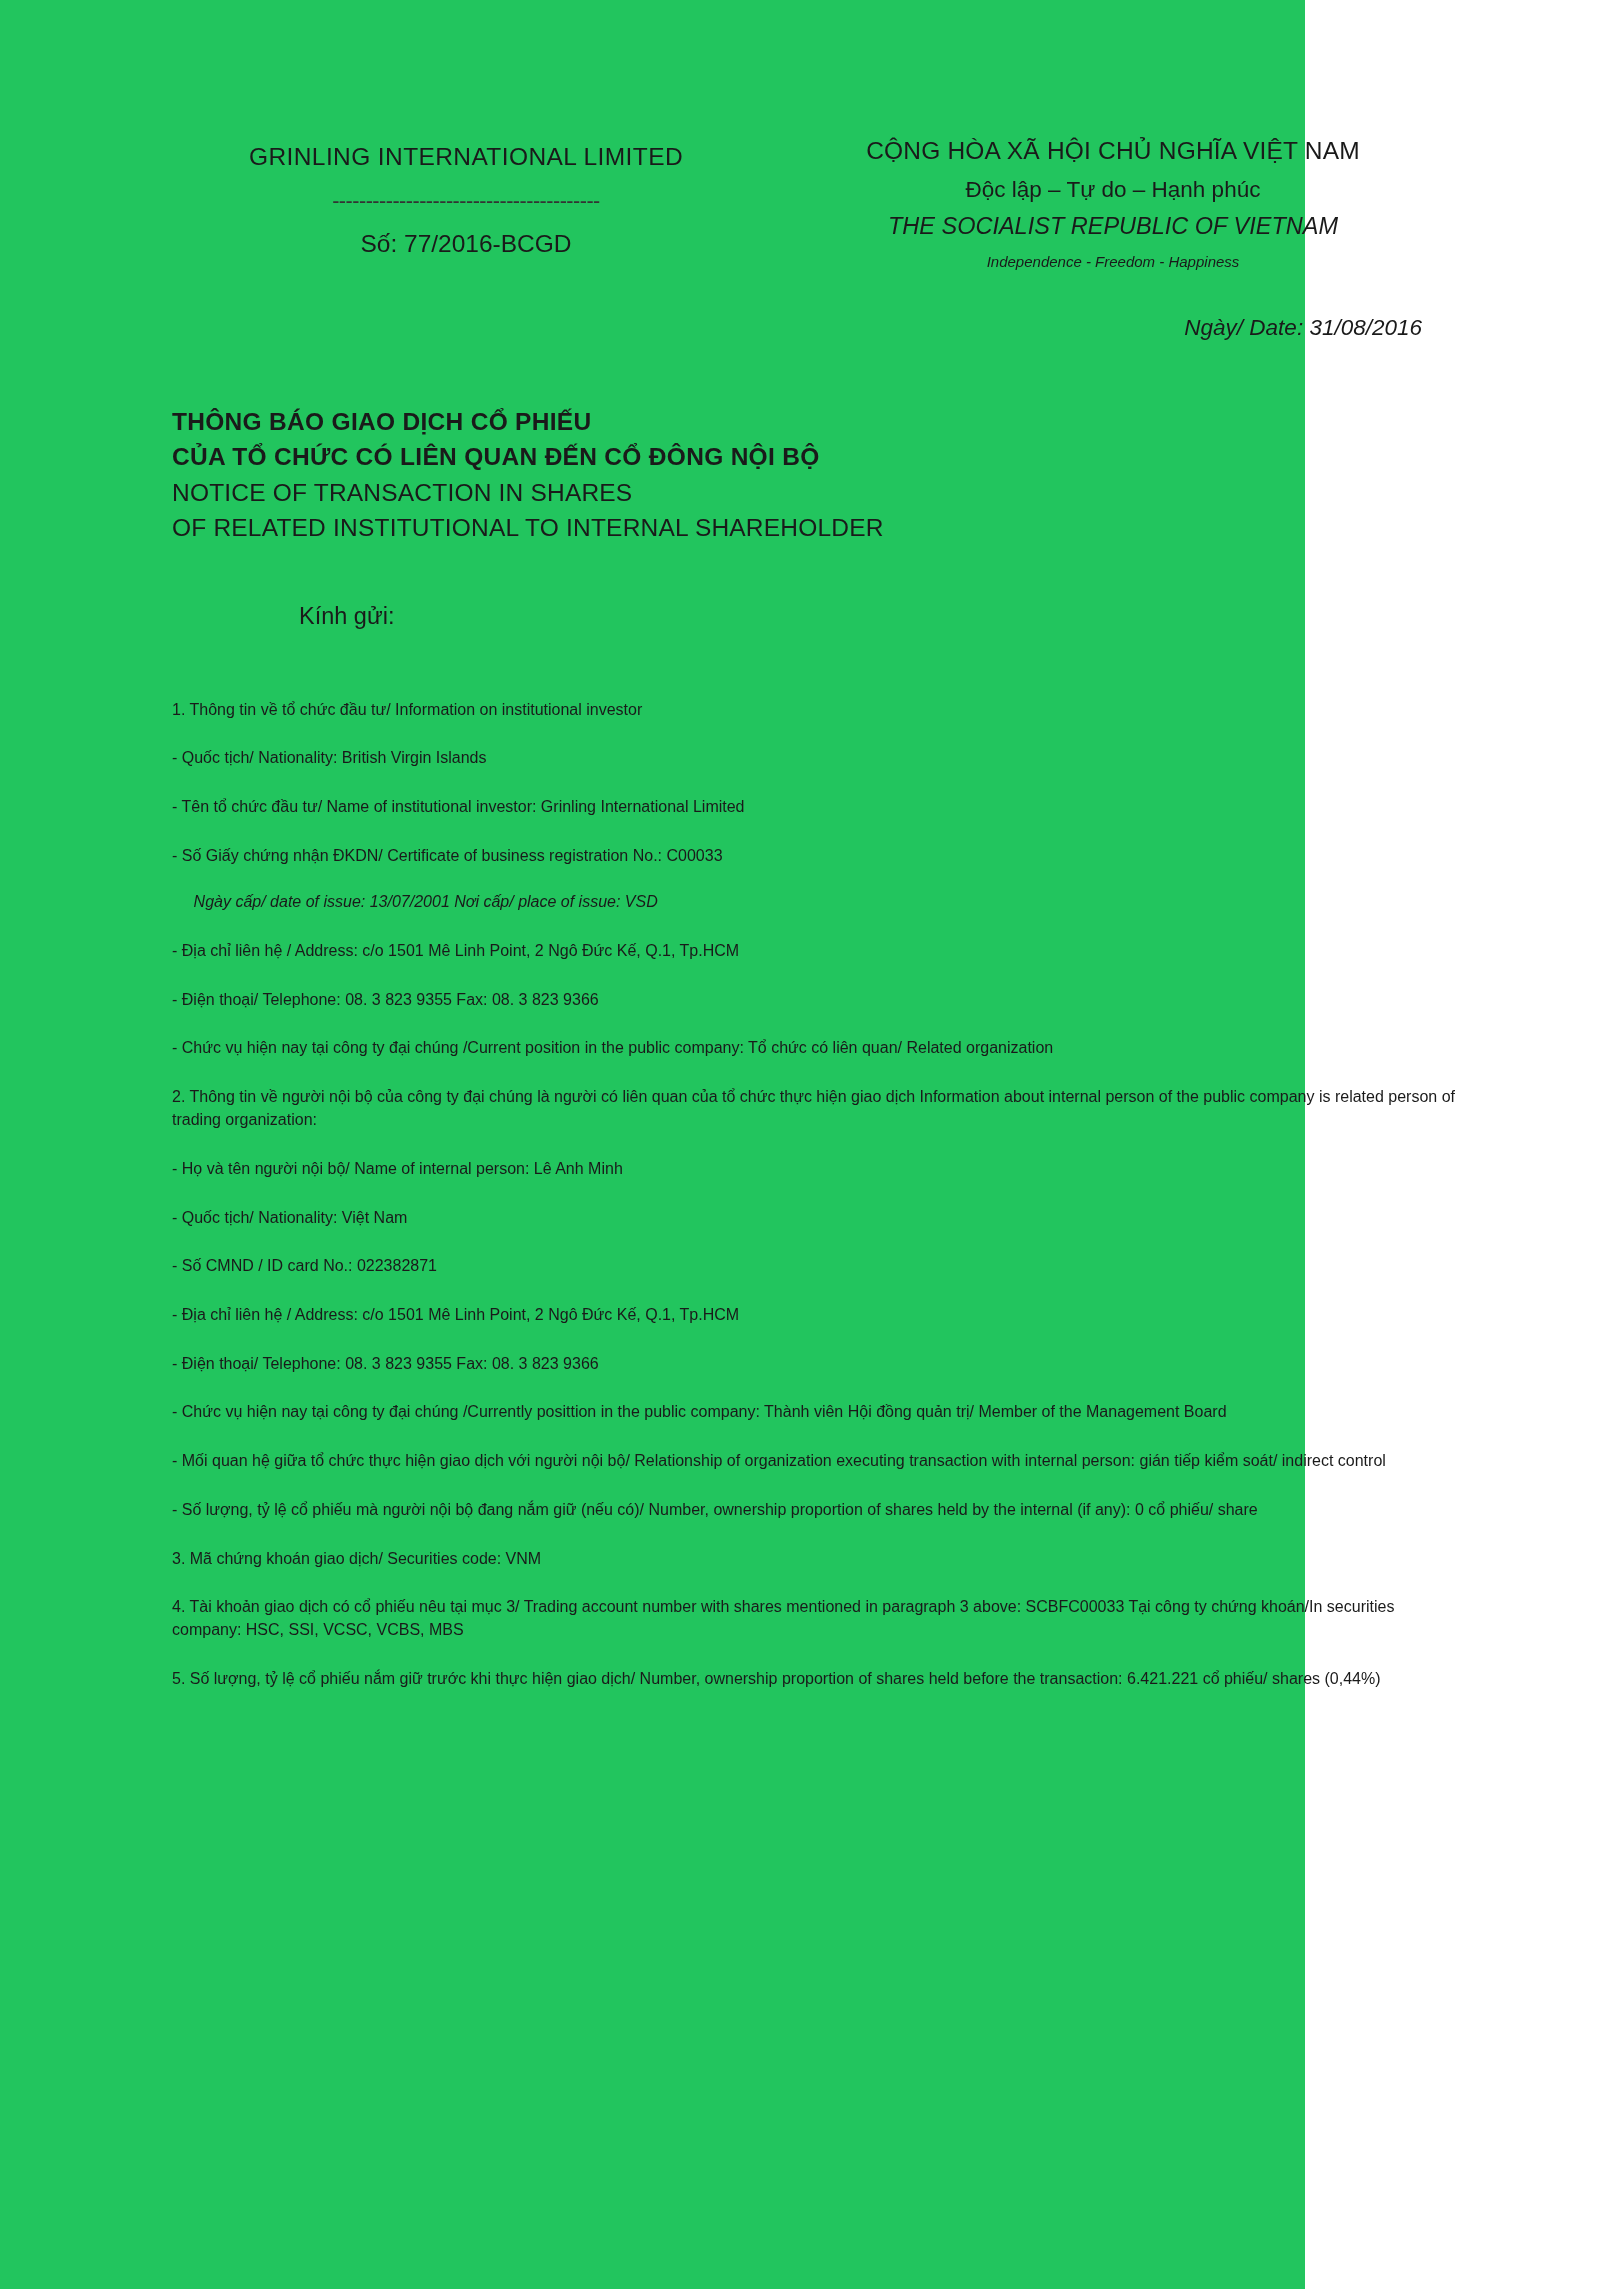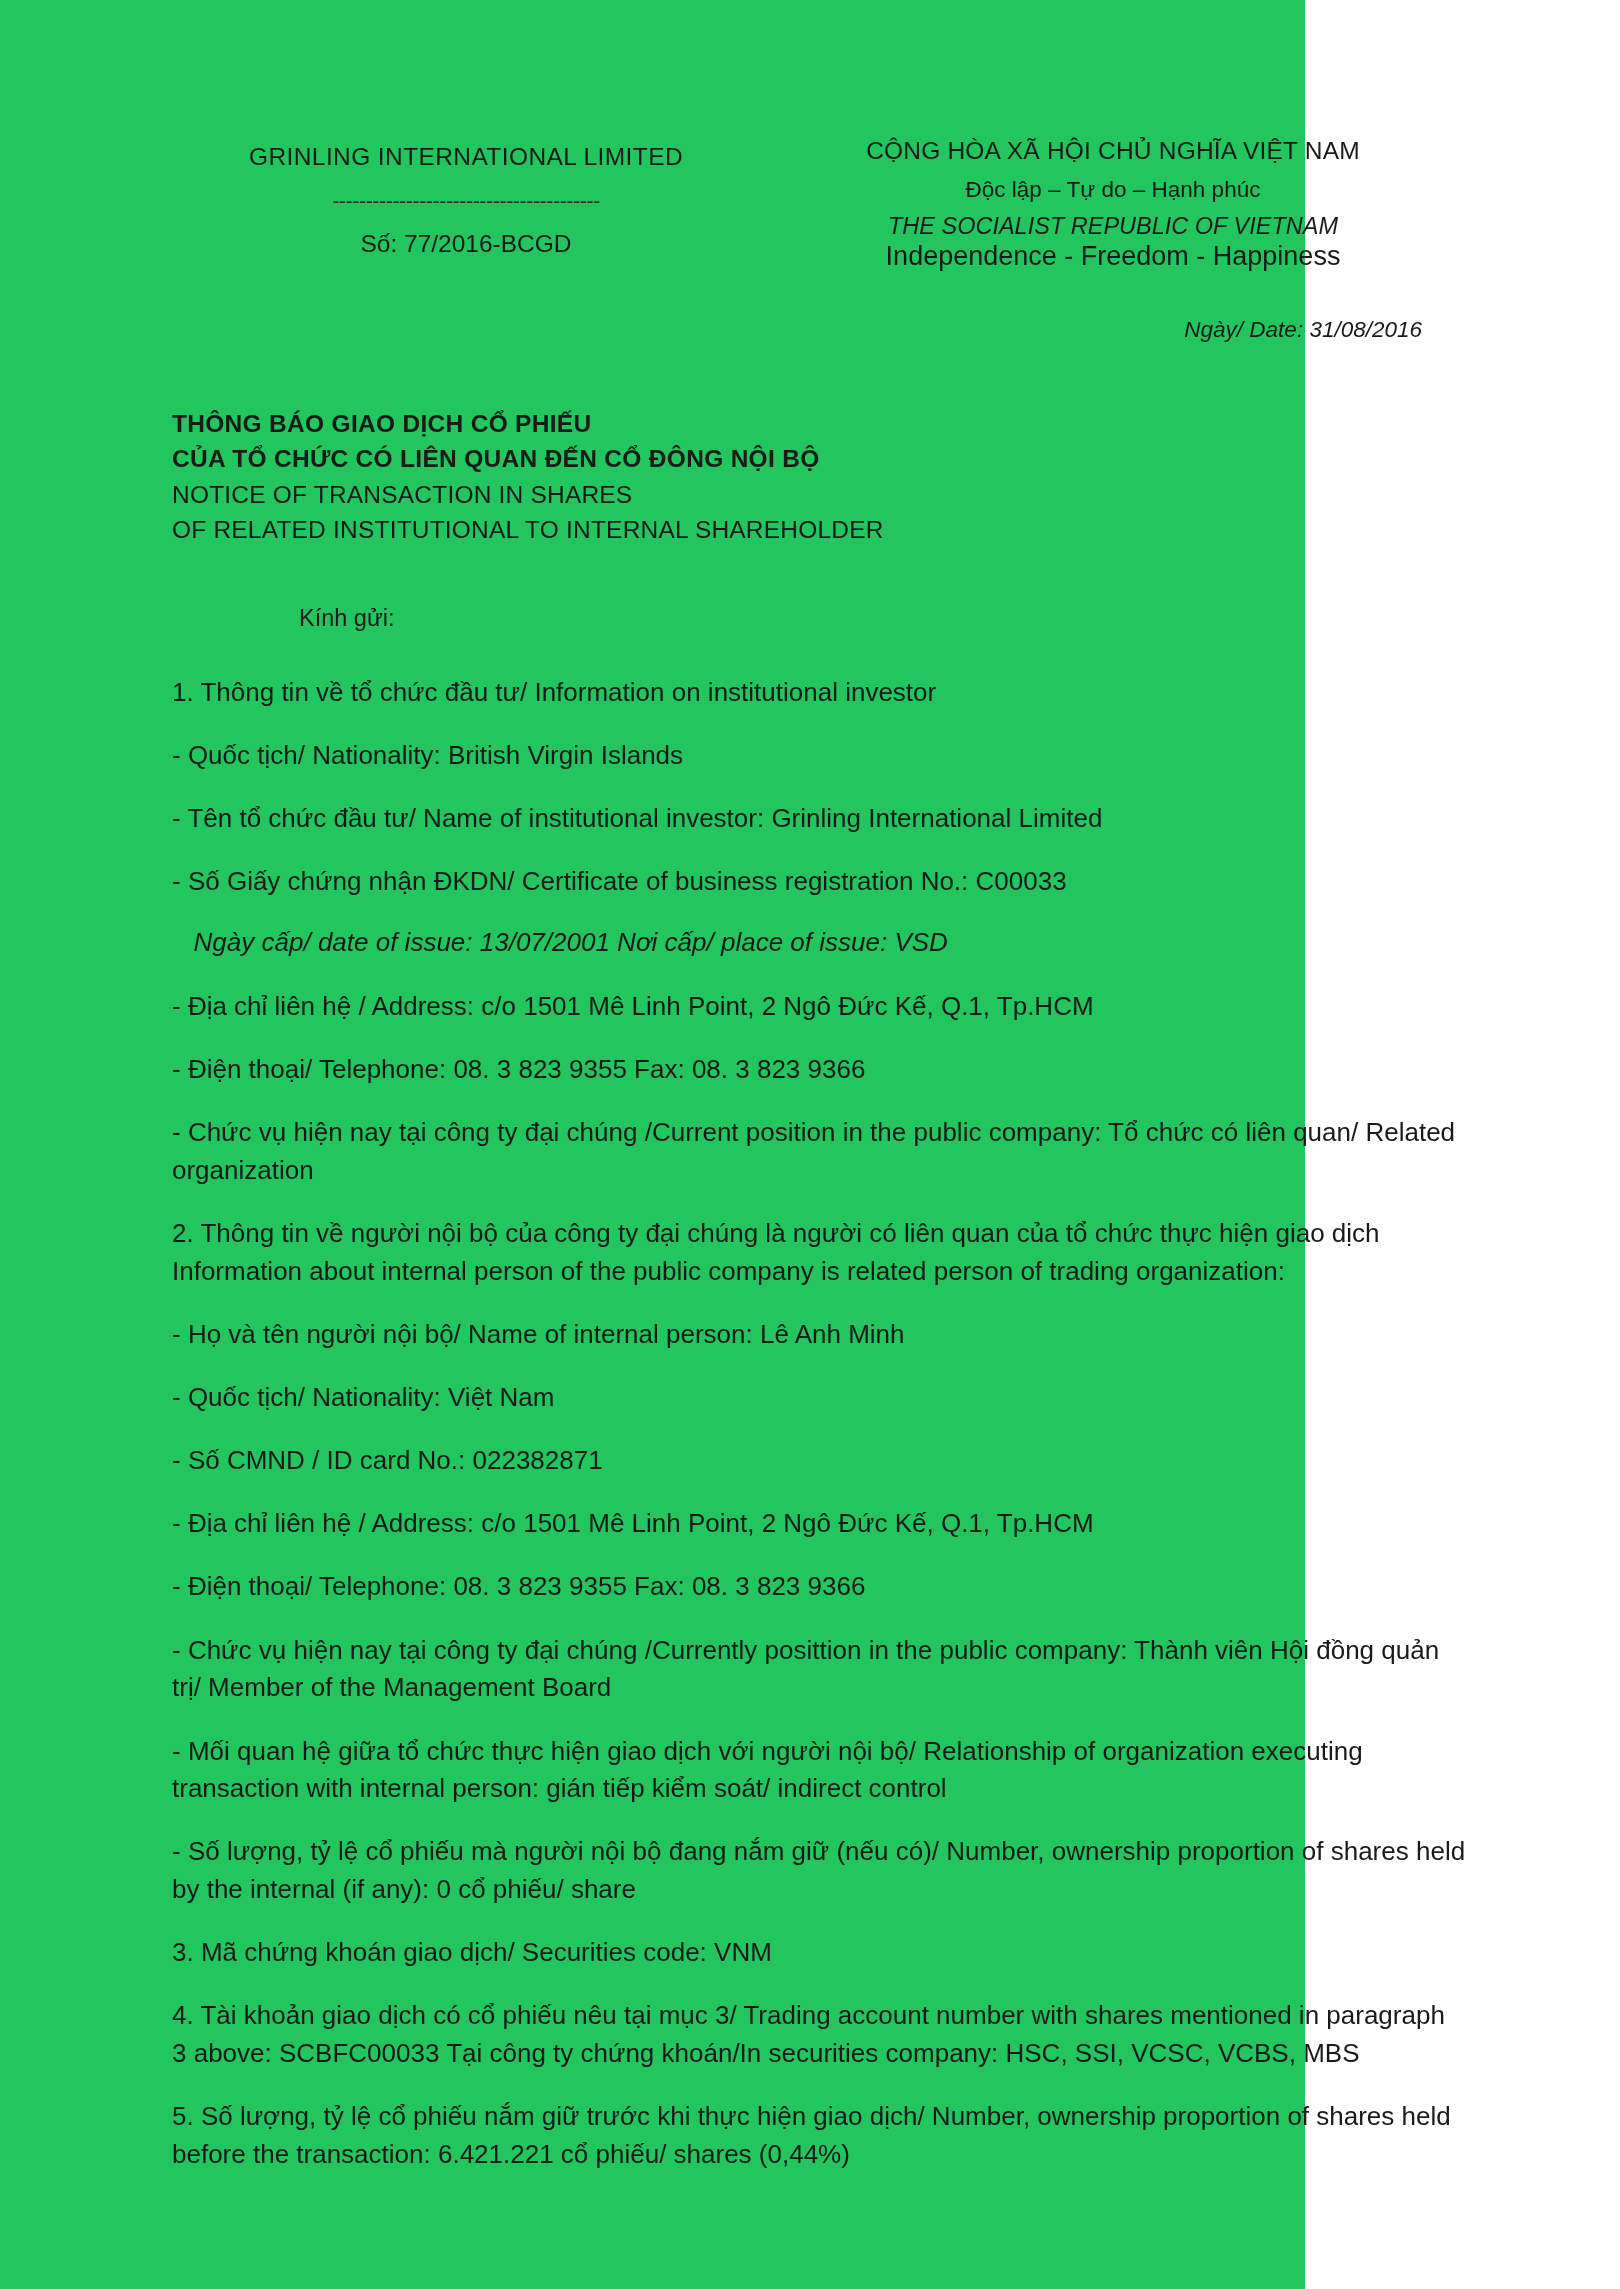--- a/index.html
+++ b/index.html
@@ -69,22 +69,23 @@
   .motto {
     font-size: 22.5px;
     margin-top: 11.8px;
   }
   .nation-en {
     font-size: 23.5px;
     font-style: italic;
     margin-top: 9.8px;
   }
   .motto-en {
-    font-size: 27px;
-    margin-top: 1px;
+    font-size: 15px;
+    font-style: italic;
+    margin-top: 13px;
   }
   .date-line {
     font-size: 22.5px;
     font-style: italic;
     text-align: right;
     margin-top: 45px;
     padding-right: 44px;
   }
 
   
@@ -118,22 +119,22 @@
     flex: none;
     padding-top: 2px;
   }
   .recip-list {
     font-size: 23.5px;
     line-height: 1.55;
   }
 
   
   .body {
-    margin-top: 42px;
-    font-size: 26px;
+    margin-top: 68px;
+    font-size: 16px;
     line-height: 1.45;
   }
   .para {
     margin-bottom: 25.5px;
   }
   .para.tight { margin-bottom: 23.5px; }
   .indent {
     padding-left: 21.6px;
   }
 </style>

